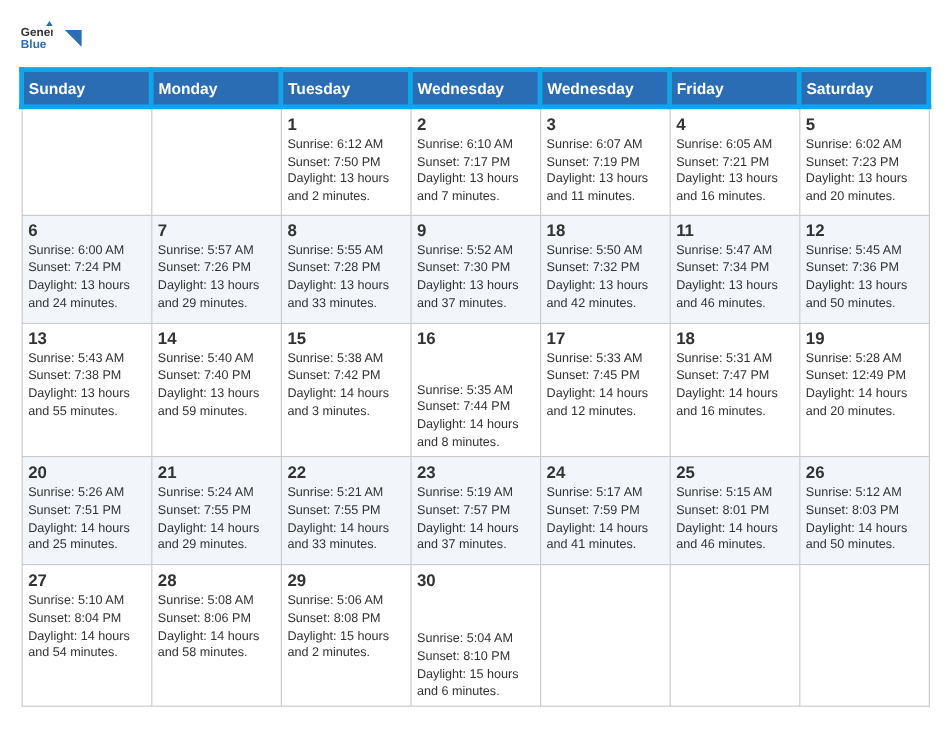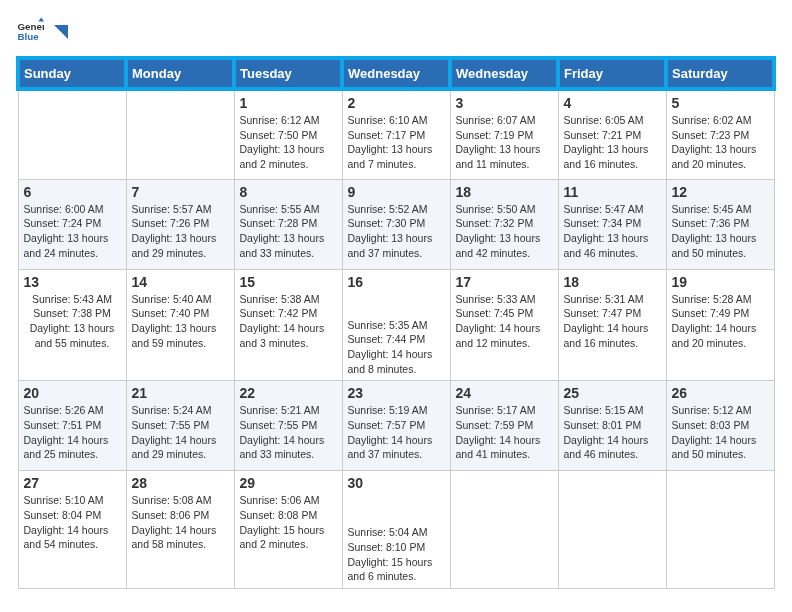--- a/index.html
+++ b/index.html
@@ -206,21 +206,21 @@
           <span class="day-number">12</span>
           <div class="day-info" style="white-space: pre-line;">Sunrise: 5:45 AM
 Sunset: 7:36 PM
 Daylight: 13 hours
 and 50 minutes.</div>
         </td>
       </tr>
       <tr>
         <td>
           <span class="day-number">13</span>
-          <div class="day-info" style="white-space: pre-line; text-align: center;">Sunrise: 5:43 AM
+          <div class="day-info" style="white-space: pre-line;">Sunrise: 5:43 AM
 Sunset: 7:38 PM
 Daylight: 13 hours
 and 55 minutes.</div>
         </td>
         <td>
           <span class="day-number">14</span>
           <div class="day-info" style="white-space: pre-line;">Sunrise: 5:40 AM
 Sunset: 7:40 PM
 Daylight: 13 hours
 and 59 minutes.</div>
@@ -249,21 +249,21 @@
         <td>
           <span class="day-number">18</span>
           <div class="day-info" style="white-space: pre-line;">Sunrise: 5:31 AM
 Sunset: 7:47 PM
 Daylight: 14 hours
 and 16 minutes.</div>
         </td>
         <td>
           <span class="day-number">19</span>
           <div class="day-info" style="white-space: pre-line;">Sunrise: 5:28 AM
-Sunset: 7:49 PM
+Sunset: 12:49 PM
 Daylight: 14 hours
 and 20 minutes.</div>
         </td>
       </tr>
       <tr>
         <td>
           <span class="day-number">20</span>
           <div class="day-info" style="white-space: pre-line;">Sunrise: 5:26 AM
 Sunset: 7:51 PM
 Daylight: 14 hours

